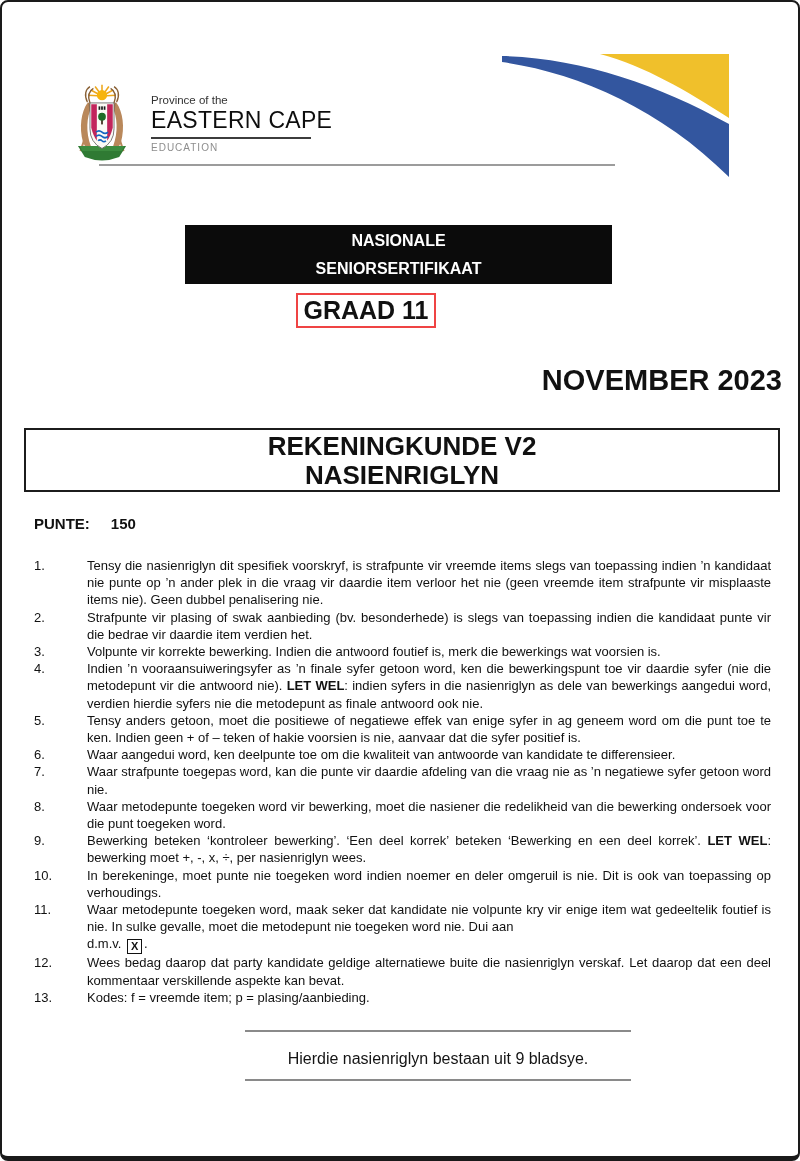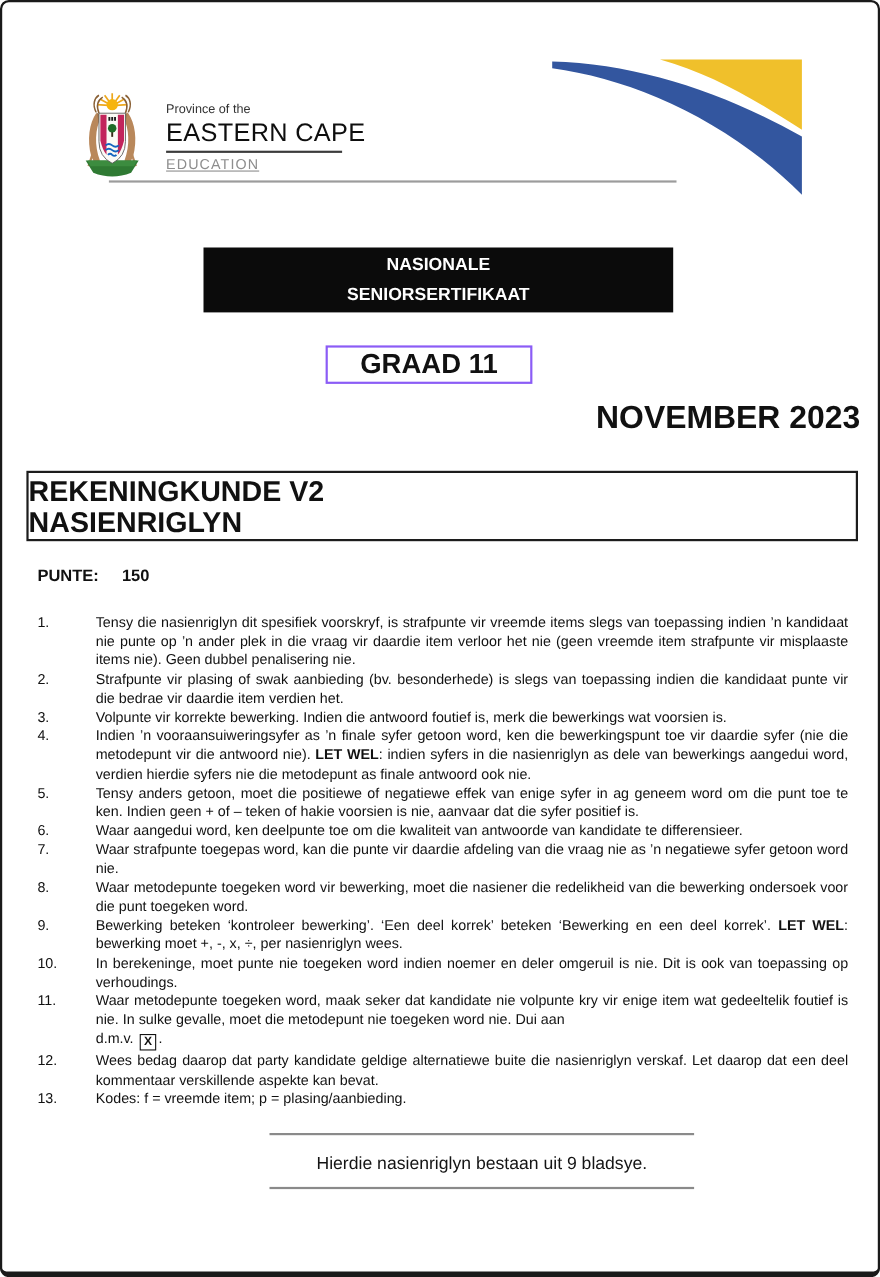--- a/index.html
+++ b/index.html
@@ -5,32 +5,32 @@
   html,body{margin:0;padding:0;background:#fff;}
   body{width:800px;height:1161px;position:relative;font-family:"Liberation Sans",sans-serif;color:#111;}
   .page{position:absolute;inset:0;border:2px solid #1a1a1a;border-bottom-width:5px;border-radius:8px;background:#fff;box-sizing:border-box;overflow:hidden;}
 
   
   .crest{position:absolute;left:56px;top:82px;width:88px;height:86px;}
   .logo-text{position:absolute;left:149px;top:92px;}
   .lt-province{font-size:11.5px;color:#333;}
   .lt-name{font-size:23px;color:#0e0e0e;letter-spacing:.3px;margin-top:1px;}
   .lt-underline{width:160px;border-top:2px solid #3c3c3c;margin-top:3px;}
-  .lt-dept{font-size:13px;color:#8d8d8d;letter-spacing:1px;margin-top:3px;text-decoration:underline;}
+  .lt-dept{font-size:10px;color:#8d8d8d;letter-spacing:1px;margin-top:3px;}
   .header-rule{position:absolute;left:97px;top:162px;width:516px;height:2px;background:#9c9c9c;}
   .swoosh{position:absolute;left:498px;top:48px;width:232px;height:130px;}
 
   
   .nsc{position:absolute;left:183px;top:223px;width:427px;height:59px;background:#0b0b0b;color:#fff;
        text-align:center;font-weight:bold;font-size:16px;line-height:28px;padding-top:2px;box-sizing:border-box;}
-  .grade{position:absolute;left:294px;top:312px;width:188px;height:35px;border:2px solid #8b5cf6;box-sizing:border-box;
+  .grade{position:absolute;left:294px;top:291px;width:140px;height:35px;border:2px solid #ef4444;box-sizing:border-box;
        text-align:center;font-weight:bold;font-size:25px;line-height:31px;background:#fff;}
   .date{position:absolute;left:0;top:362px;width:780px;text-align:right;font-weight:bold;font-size:29px;}
   .subject{position:absolute;left:22px;top:426px;width:756px;height:64px;border:2px solid #1c1c1c;box-sizing:border-box;
-       text-align:left;font-weight:bold;font-size:26px;line-height:29px;padding-top:2px;}
+       text-align:center;font-weight:bold;font-size:26px;line-height:29px;padding-top:2px;}
 
   
   .marks{position:absolute;left:32px;top:513px;font-weight:bold;font-size:15px;}
   .marks .val{display:inline-block;margin-left:21px;}
   .principles{position:absolute;left:32px;top:555px;width:737px;}
   .pr-head{font-weight:bold;font-size:15px;margin:0 0 4px 0;}
   .pr-item{display:flex;}
   .pr-num{flex:0 0 53px;width:53px;font-size:13px;line-height:17.2px;}
   .pr-text{flex:1;font-size:13px;line-height:17.2px;text-align:justify;}
   .bold{font-weight:bold;}

